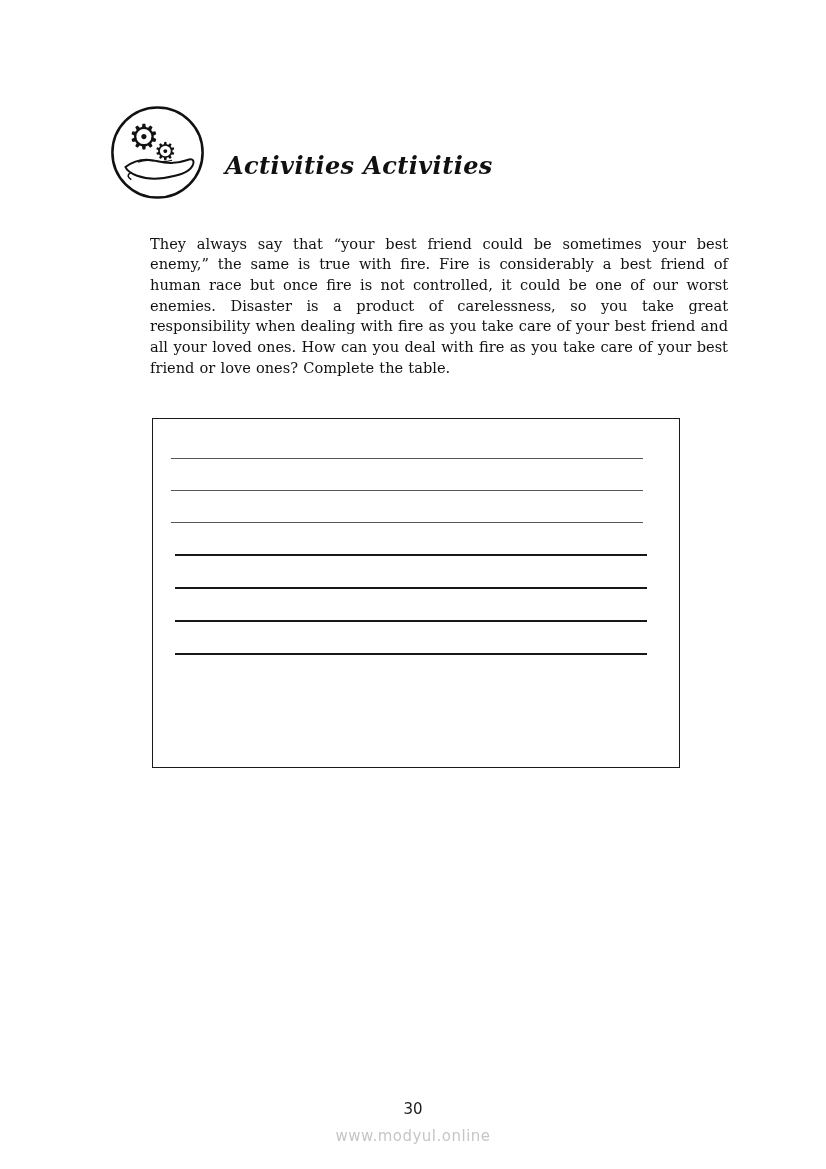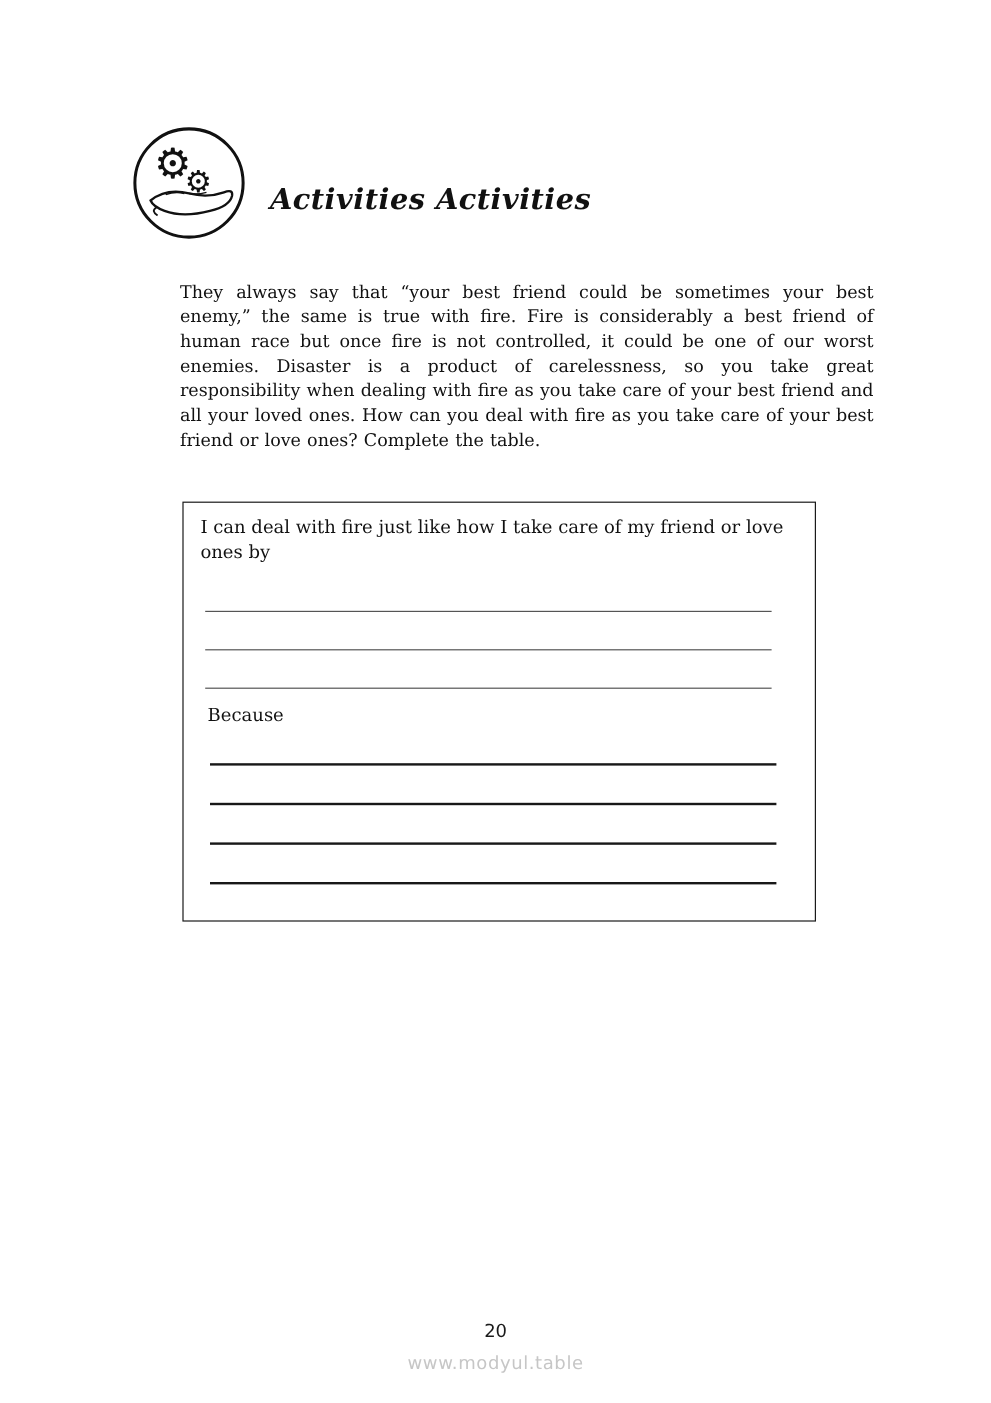--- a/index.html
+++ b/index.html
@@ -116,30 +116,28 @@
       <path d="M22 71 q-5 3 1 7" fill="none" stroke="#111" stroke-width="1.6"></path>
       <path d="M30 60 q8 -3 16 -1 M50 59 q8 1 15 -1" fill="none" stroke="#111" stroke-width="1.2"></path>
     </svg>
   </div>
 
   <h1 class="page-title">Activities Activities</h1>
 
   <p class="intro">They always say that “your best friend could be sometimes your best enemy,” the same is true with fire. Fire is considerably a best friend of human race but once fire is not controlled, it could be one of our worst enemies. Disaster is a product of carelessness, so you take great responsibility when dealing with fire as you take care of your best friend and all your loved ones.  How can you deal with fire as you take care of your best friend or love ones?  Complete the table.</p>
 
   <div class="answer-box">
-    <div class="answer-prompt">I can deal with fire just like how I take care of my friend or love ones by</div>
 
     <div class="answer-line"></div>
     <div class="answer-line"></div>
     <div class="answer-line"></div>
 
-    <div class="because-label">Because</div>
 
     <div class="because-line"></div>
     <div class="because-line"></div>
     <div class="because-line"></div>
     <div class="because-line"></div>
   </div>
 
-  <div class="page-number">20</div>
-  <div class="watermark">www.modyul.table</div>
+  <div class="page-number">30</div>
+  <div class="watermark">www.modyul.online</div>
 
 </div>
 
 </body></html>

